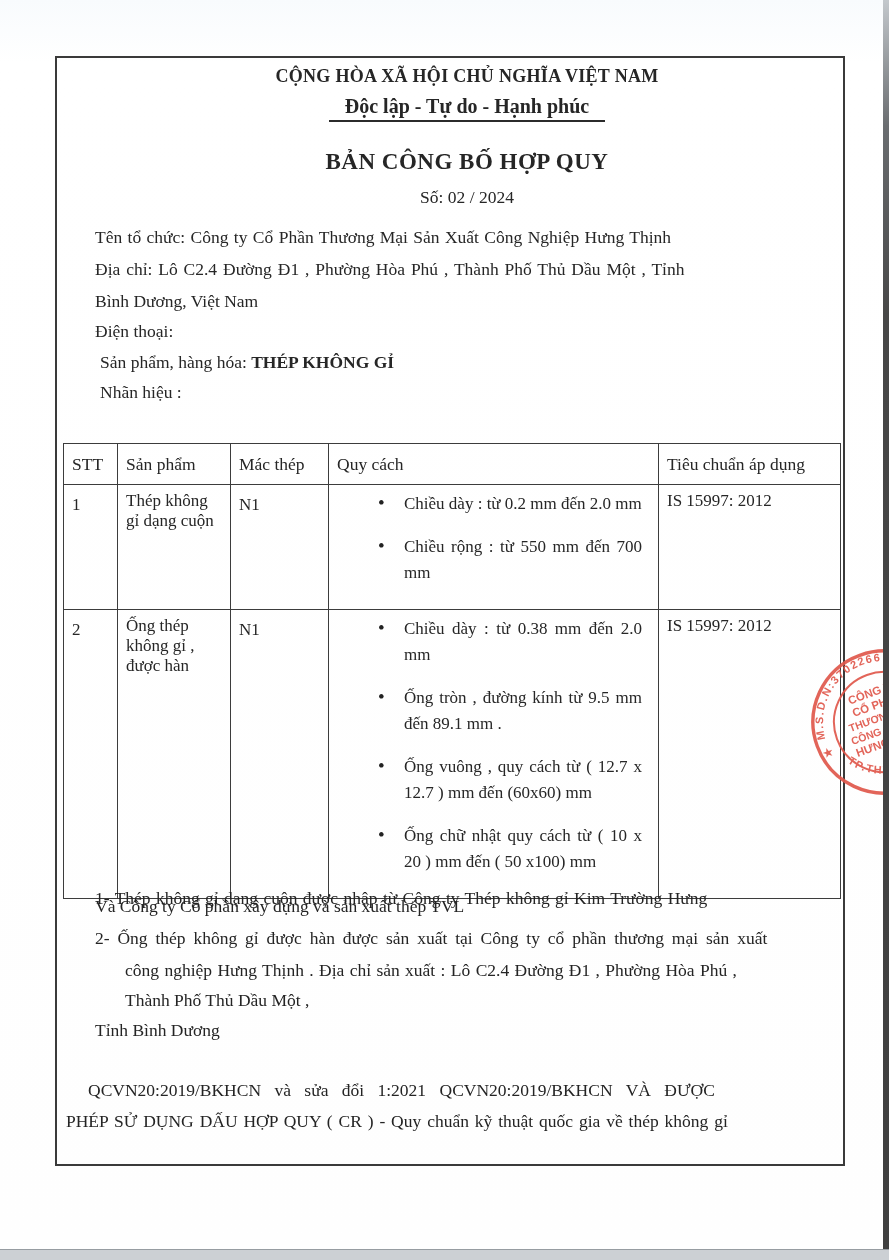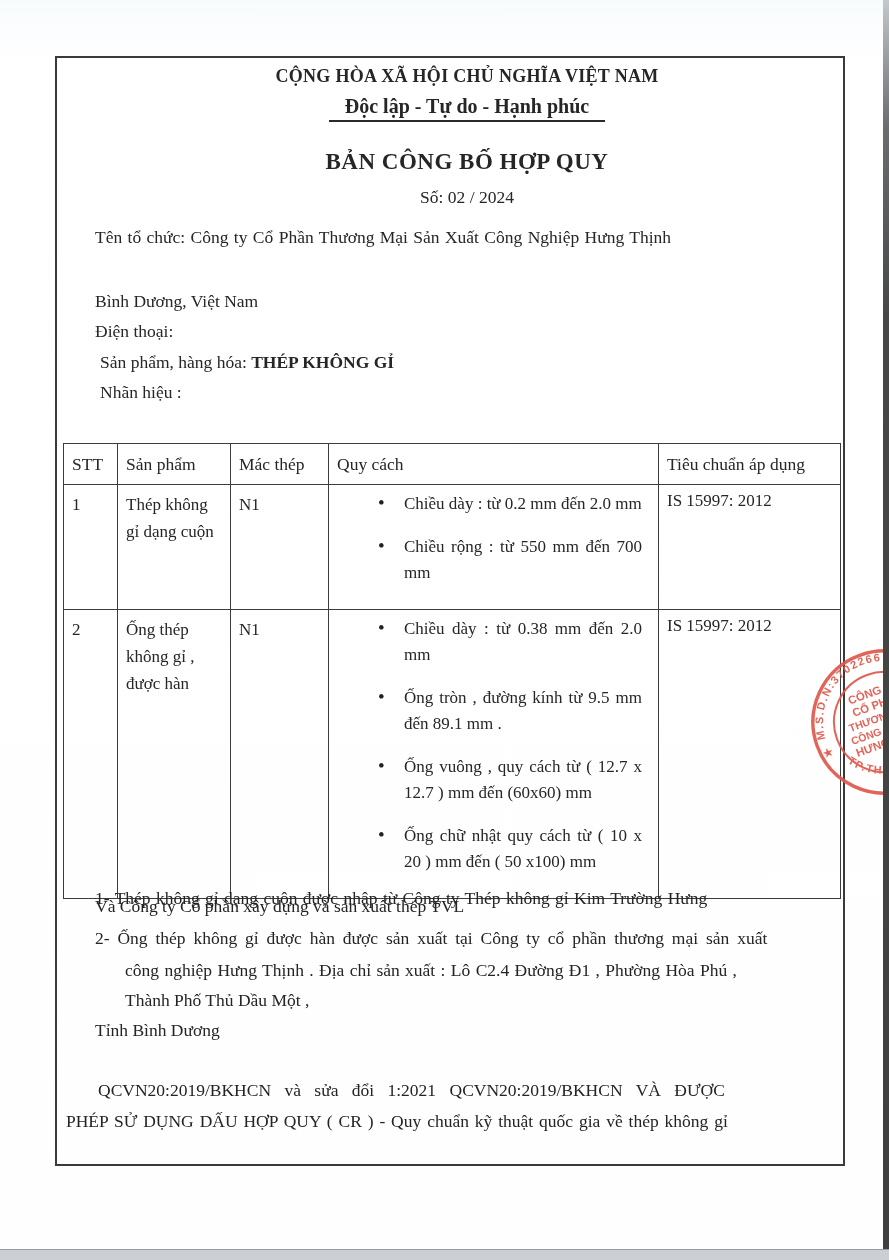--- a/index.html
+++ b/index.html
@@ -27,21 +27,21 @@
   .bold{font-weight:bold;}
   
   .spec-table{position:absolute;left:63px;top:443px;width:777px;
               border-collapse:collapse;table-layout:fixed;font-size:17px;}
   .spec-table td,.spec-table th{border:1.6px solid #3c3c3c;font-weight:normal;
               vertical-align:top;padding:6px 8px;text-align:left;}
   .spec-table thead th{height:28px;vertical-align:middle;font-size:17.5px;}
   .col-stt{width:54px;} .col-sp{width:113px;} .col-mt{width:98px;}
   .col-qc{width:330px;} .col-tc{width:182px;}
   .cell-center{text-align:center;}
-  .cell-just{text-align:justify;text-align-last:left;padding:8px 9px;line-height:27px;}
+  .cell-just{text-align:justify;text-align-last:left;padding:8px 9px;line-height:20px;}
   .qc-cell{padding:10px 6px 6px 0;}
   .qc-item{position:relative;margin:0 8px 17px 67px;text-align:justify;
            text-align-last:left;line-height:26px;}
   .qc-item::before{content:"\2022";position:absolute;left:-26px;top:-1px;
            font-size:19px;color:#222;}
   .tc-cell{padding:9px 8px 6px 12px;}
   
   .note-line{position:absolute;font-size:17.5px;white-space:nowrap;color:#242424;}
   
   .stamp{position:absolute;left:806px;top:644px;width:156px;height:156px;z-index:4;opacity:.92;}
@@ -55,20 +55,21 @@
   <div class="frame"></div>
 
   <div class="c-line nat-title">CỘNG HÒA XÃ HỘI CHỦ NGHĨA VIỆT NAM</div>
   <div class="c-line motto-wrap">
     <span class="motto">Độc lập - Tự do - Hạnh phúc</span>
   </div>
   <div class="c-line doc-title">BẢN CÔNG BỐ HỢP QUY</div>
   <div class="c-line doc-number">Số: 02 / 2024</div>
 
   <div class="t-line" style="left:95px;top:227px;word-spacing:1px;">Tên tổ chức: Công ty Cổ Phần Thương Mại Sản Xuất Công Nghiệp Hưng Thịnh</div>
+  <div class="t-line" style="left:95px;top:259px;word-spacing:1.5px;">Địa chỉ: Lô C2.4 Đường Đ1 , Phường Hòa Phú , Thành Phố Thủ Dầu Một , Tỉnh</div>
   <div class="t-line" style="left:95px;top:291px;">Bình Dương, Việt Nam</div>
   <div class="t-line" style="left:95px;top:321px;">Điện thoại:</div>
   <div class="t-line" style="left:100px;top:352px;">
     <span>Sản phẩm, hàng hóa: </span><span class="bold">THÉP KHÔNG GỈ</span>
   </div>
   <div class="t-line" style="left:100px;top:382px;">Nhãn hiệu :</div>
 
   <table class="spec-table">
     <colgroup>
       <col class="col-stt">
@@ -111,21 +112,21 @@
       </tr>
     </tbody>
   </table>
 
   <div class="note-line" style="left:95px;top:888px;word-spacing:1px;text-align:right;">1-  Thép không gỉ dạng cuộn được nhập từ Công ty Thép không gỉ Kim Trường Hưng</div>
   <div class="note-line" style="left:95px;top:896px;">Và Công ty Cổ phần xây dựng và sản xuất thép TVL</div>
   <div class="note-line" style="left:95px;top:928px;word-spacing:3.5px;">2-  Ống thép không gỉ được hàn được sản xuất tại Công ty cổ phần thương mại sản xuất</div>
   <div class="note-line" style="left:125px;top:960px;word-spacing:1px;">công nghiệp Hưng Thịnh . Địa chỉ sản xuất : Lô C2.4 Đường Đ1 , Phường Hòa Phú ,</div>
   <div class="note-line" style="left:125px;top:990px;">Thành Phố Thủ Dầu Một ,</div>
   <div class="note-line" style="left:95px;top:1020px;">Tỉnh Bình Dương</div>
-  <div class="note-line" style="left:98px;top:1080px;word-spacing:9px;">QCVN20:2019/BKHCN và sửa đổi 1:2021 QCVN20:2019/BKHCN VÀ ĐƯỢC</div>
+  <div class="note-line" style="left:88px;top:1080px;word-spacing:9px;">QCVN20:2019/BKHCN và sửa đổi 1:2021 QCVN20:2019/BKHCN VÀ ĐƯỢC</div>
   <div class="note-line" style="left:66px;top:1111px;word-spacing:1.5px;">PHÉP SỬ DỤNG DẤU HỢP QUY ( CR ) -  Quy chuẩn kỹ thuật quốc gia về thép không gỉ</div>
 
   <svg class="stamp" viewBox="0 0 156 156">
     <g transform="rotate(-20 78 78)" stroke="none">
       <circle cx="78" cy="78" r="71" fill="none" stroke="#e0584c" stroke-width="3.4"></circle>
       <circle cx="78" cy="78" r="50" fill="none" stroke="#e0584c" stroke-width="2"></circle>
       <defs>
         <path id="arcTop" d="M 17 78 A 61 61 0 0 1 139 78"></path>
         <path id="arcBottom" d="M 21 82 A 58 58 0 0 0 135 82"></path>
       </defs>

